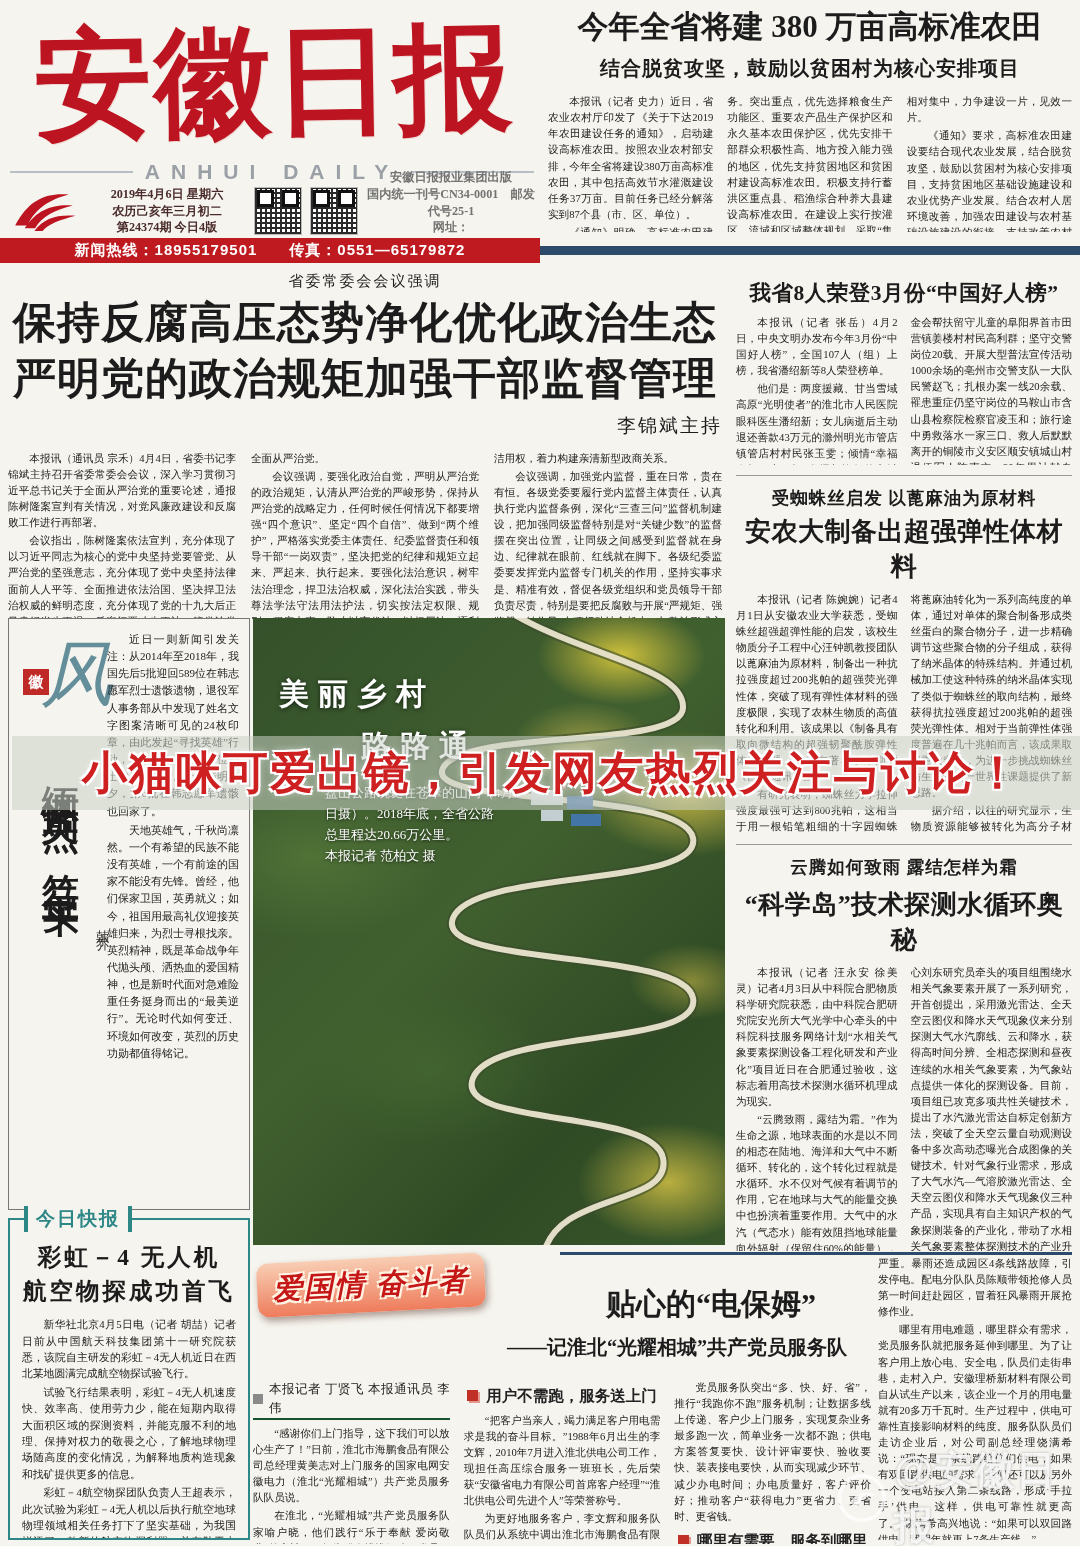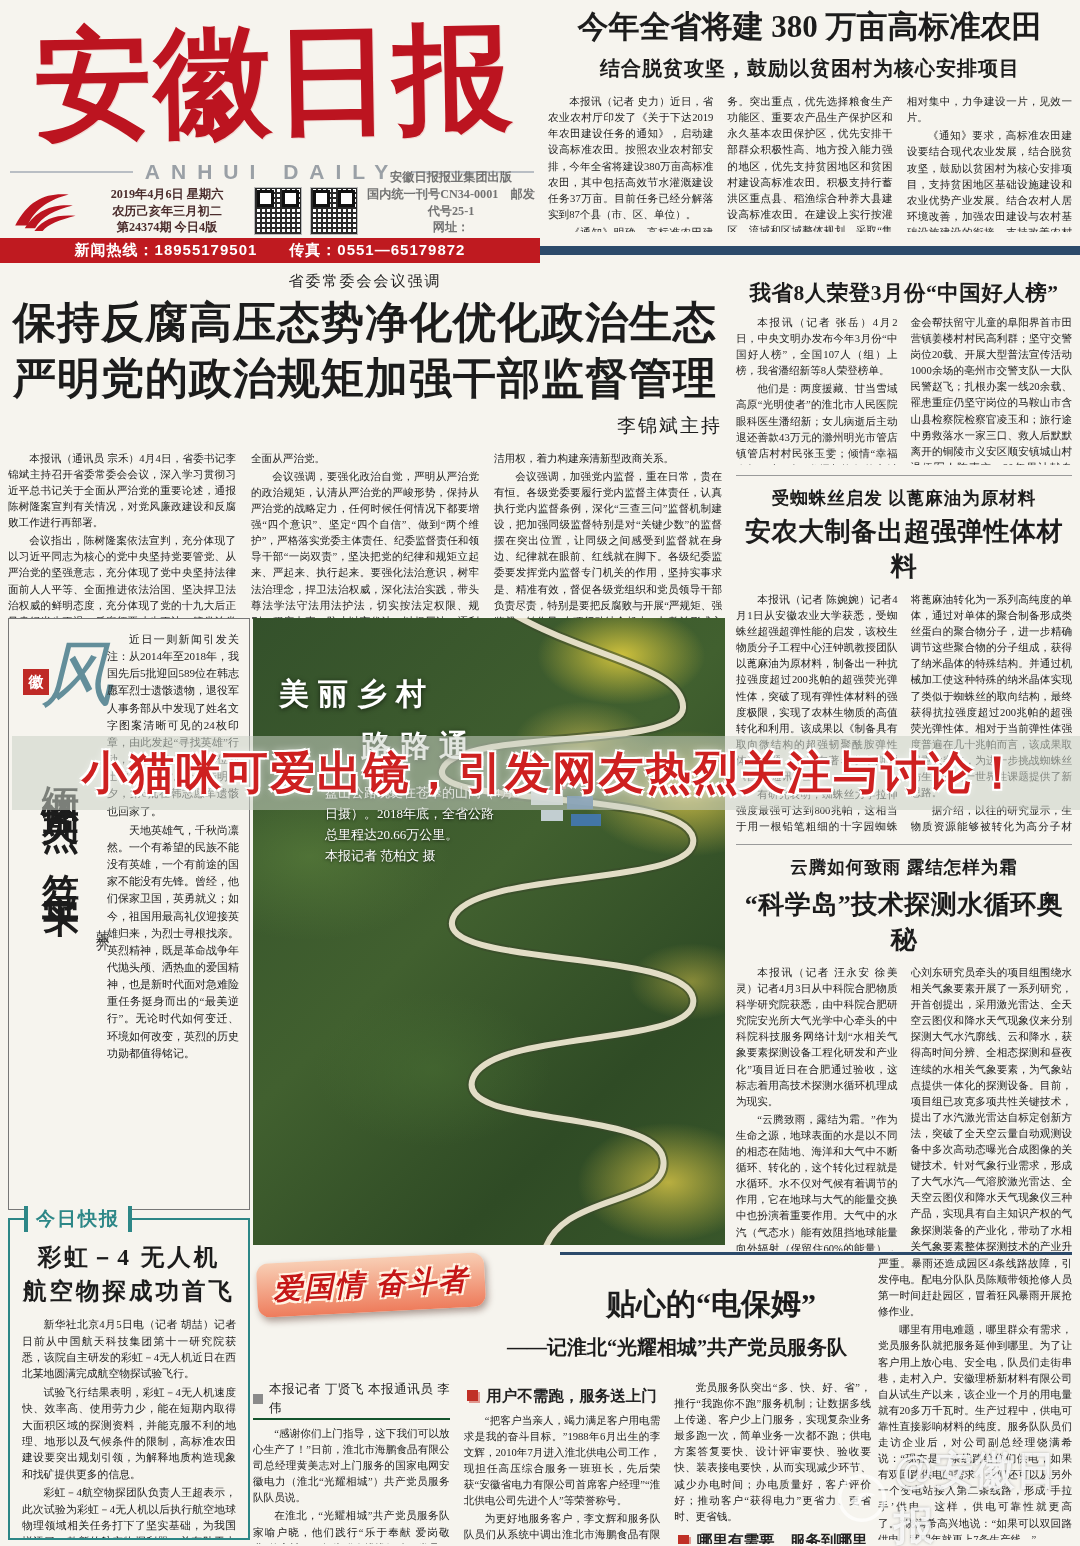--- a/index.html
+++ b/index.html
@@ -284,21 +284,21 @@
   </div>
 
   <div class="abs" id="kuaibao">
     <div class="kb-tag">今日快报</div>
     <div class="hl">
       <div>彩虹－4 无人机</div>
       <div>航空物探成功首飞</div>
     </div>
     <div class="kbody">
         <p>新华社北京4月5日电（记者 胡喆）记者日前从中国航天科技集团第十一研究院获悉，该院自主研发的彩虹－4无人机近日在西北某地圆满完成航空物探试验飞行。</p>
-        <p>试验飞行结果表明，彩虹－4无人机速度快、效率高、使用劳力少，能在短期内取得大面积区域的探测资料，并能克服不利的地理、地形以及气候条件的限制，高标准农田建设要突出规划引领，为解释地质构造现象和找矿提供更多的信息。</p>
+        <p>试验飞行结果表明，彩虹－4无人机速度快、效率高、使用劳力少，能在短期内取得大面积区域的探测资料，并能克服不利的地理、保持对权力的敬畏之心，了解地球物理场随高度的变化情况，为解释地质构造现象和找矿提供更多的信息。</p>
         <p>彩虹－4航空物探团队负责人王超表示，此次试验为彩虹－4无人机以后执行航空地球物理领域相关任务打下了坚实基础，为我国增添了一款新的航空物探利器，并有助于中国的航空物探技术走向世界。</p>
       </div>
   </div>
 
   <div class="abs" id="feat-rule"></div>
   <div class="abs" id="feature">
     <div class="banner">爱国情 奋斗者</div>
     <div class="hl">贴心的“电保姆”</div>
     <div class="sub">——记淮北“光耀相城”共产党员服务队</div>
     <div class="fbody body-txt">

